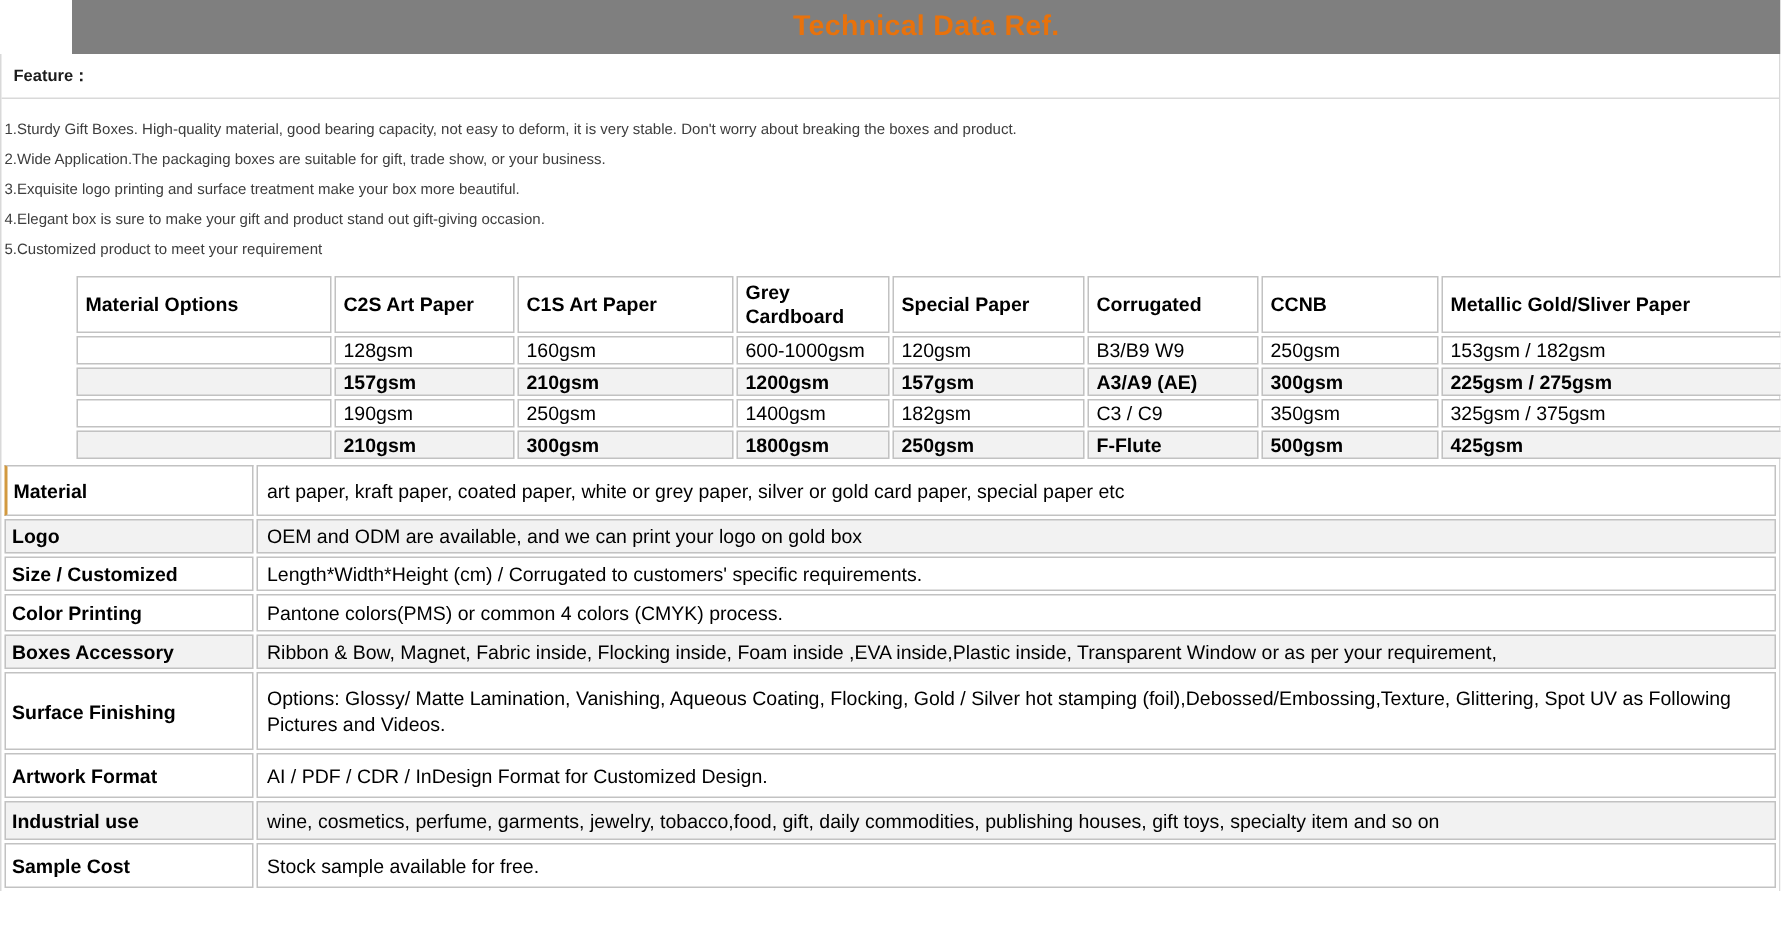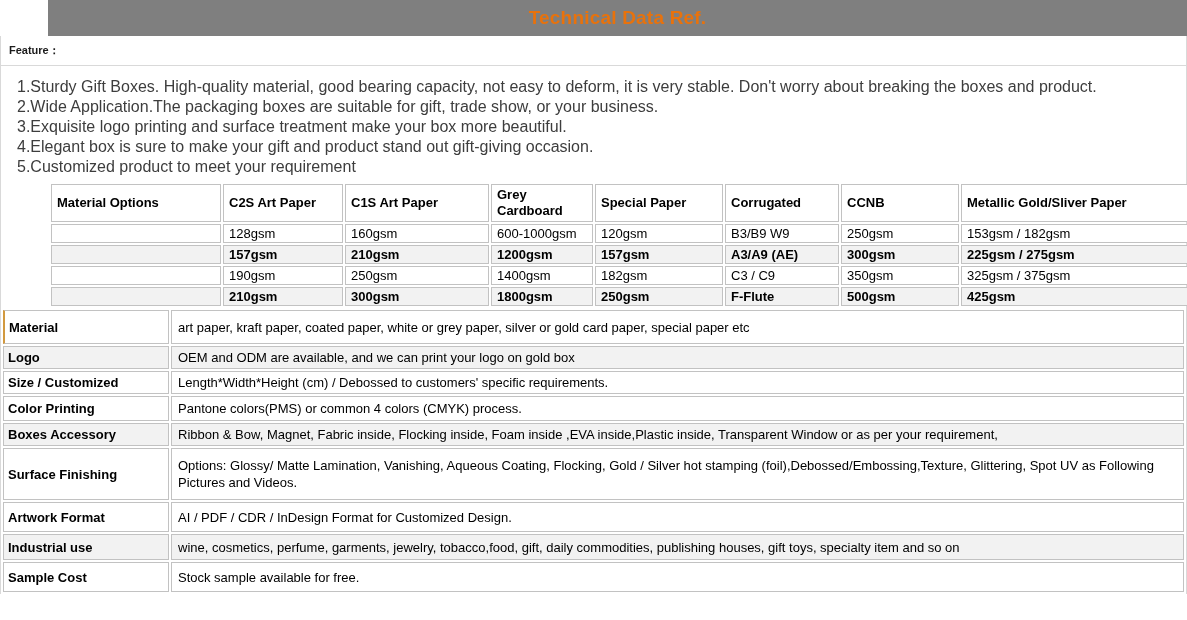--- a/index.html
+++ b/index.html
@@ -28,22 +28,22 @@
     width: 1187px;
   }
   .feature-head {
     font-size: 11px;
     font-weight: bold;
     color: #1c1c1c;
     padding: 7px 8px 7px 8px;
     border-bottom: 1px solid #d9d9d9;
   }
   .features {
-    padding: 11px 8px 2px 16px;
-    font-size: 16px;
+    padding: 11px 8px 2px 2px;
+    font-size: 10px;
     color: #3d3d3d;
   }
   .features .feature-item { line-height: 20px; white-space: nowrap; }
 
   table { border-collapse: separate; border-spacing: 2px; table-layout: fixed; width: 100%; }
   td {
     border: 1px solid #c2c2c2;
     background: #fff;
     font-size: 13px;
     padding: 1px 5px;
@@ -154,21 +154,21 @@
         <tr class="mat" style="height:34px">
       <td class="lbl">Material</td>
       <td>art paper, kraft paper, coated paper, white or grey paper, silver or gold card paper, special paper etc</td>
     </tr>
     <tr class="shade" style="height:17px">
       <td class="lbl">Logo</td>
       <td>OEM and ODM are available, and we can print your logo on gold box</td>
     </tr>
     <tr style="height:22px">
       <td class="lbl">Size / Customized</td>
-      <td>Length*Width*Height (cm) / Debossed to customers' specific requirements.</td>
+      <td>Length*Width*Height (cm) / Corrugated to customers' specific requirements.</td>
     </tr>
     <tr style="height:25px">
       <td class="lbl">Color Printing</td>
       <td>Pantone colors(PMS) or common 4 colors (CMYK) process.</td>
     </tr>
     <tr class="shade" style="height:23px">
       <td class="lbl">Boxes Accessory</td>
       <td>Ribbon &amp; Bow, Magnet, Fabric inside, Flocking inside, Foam inside ,EVA inside,Plastic inside, Transparent Window or as per your requirement,</td>
     </tr>
     <tr style="height:52px">

